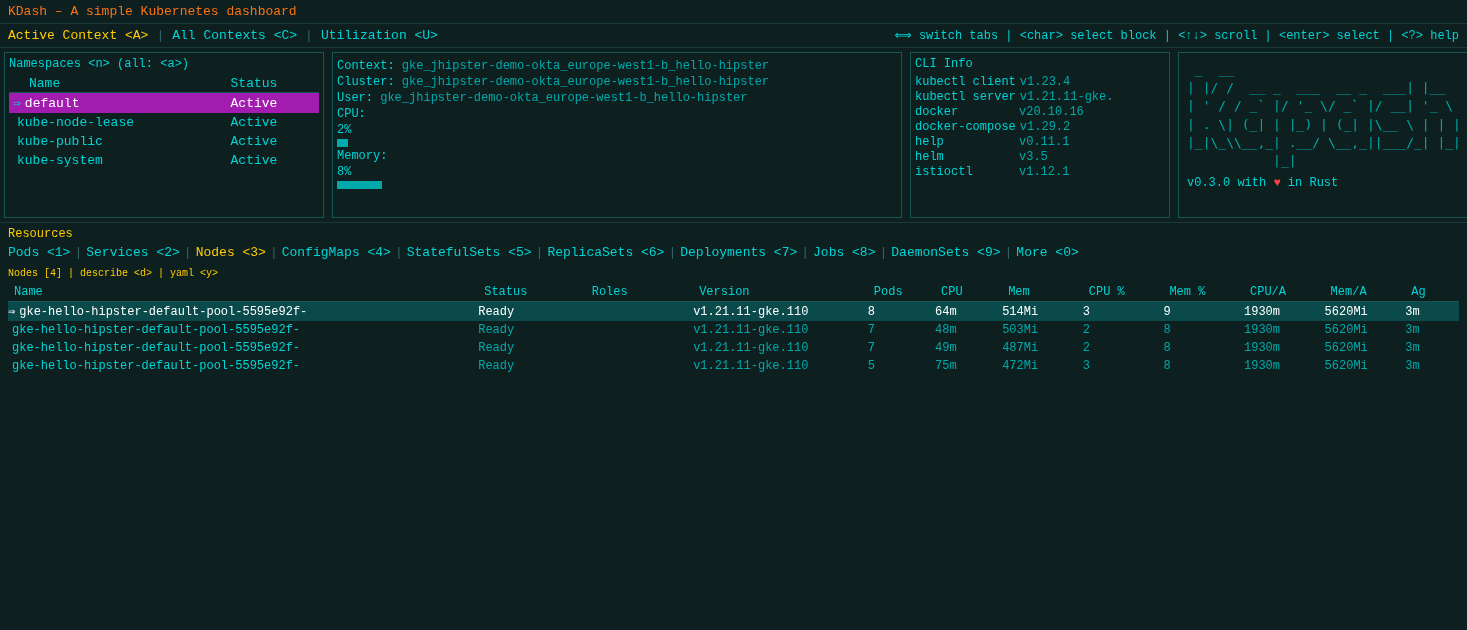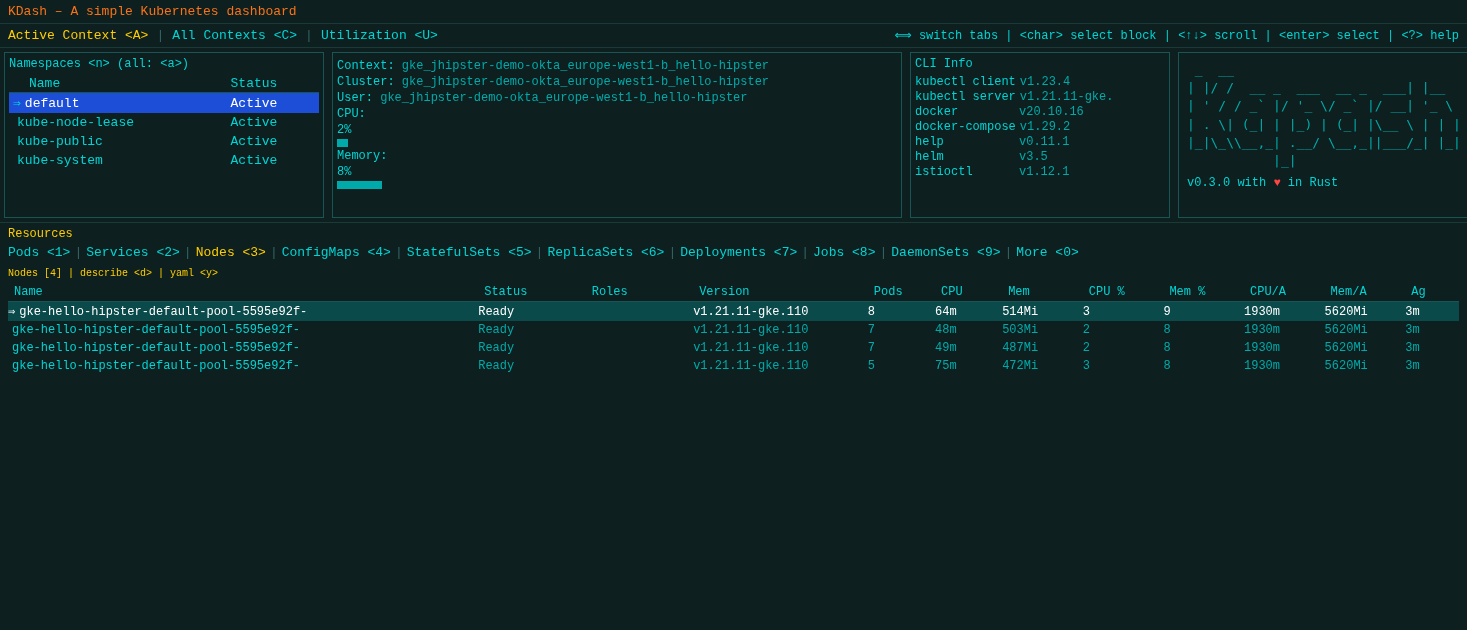--- a/index.html
+++ b/index.html
@@ -84,21 +84,21 @@
       text-align: left;
       padding: 1px 4px;
       font-weight: normal;
       border-bottom: 1px solid #1a5555;
     }
     .ns-table td {
       padding: 2px 4px;
       color: #00d4d4;
     }
     .ns-table tr.selected {
-      background-color: #1d4ed8;
+      background-color: #a21caf;
     }
     .ns-table tr.selected td {
       color: #ffffff;
     }
     .status-active { color: #ffcc00; }
 
     
     .context-row { margin: 2px 0; font-size: 12px; }
     .context-label { color: #00d4d4; }
     .context-value { color: #00aaaa; }

